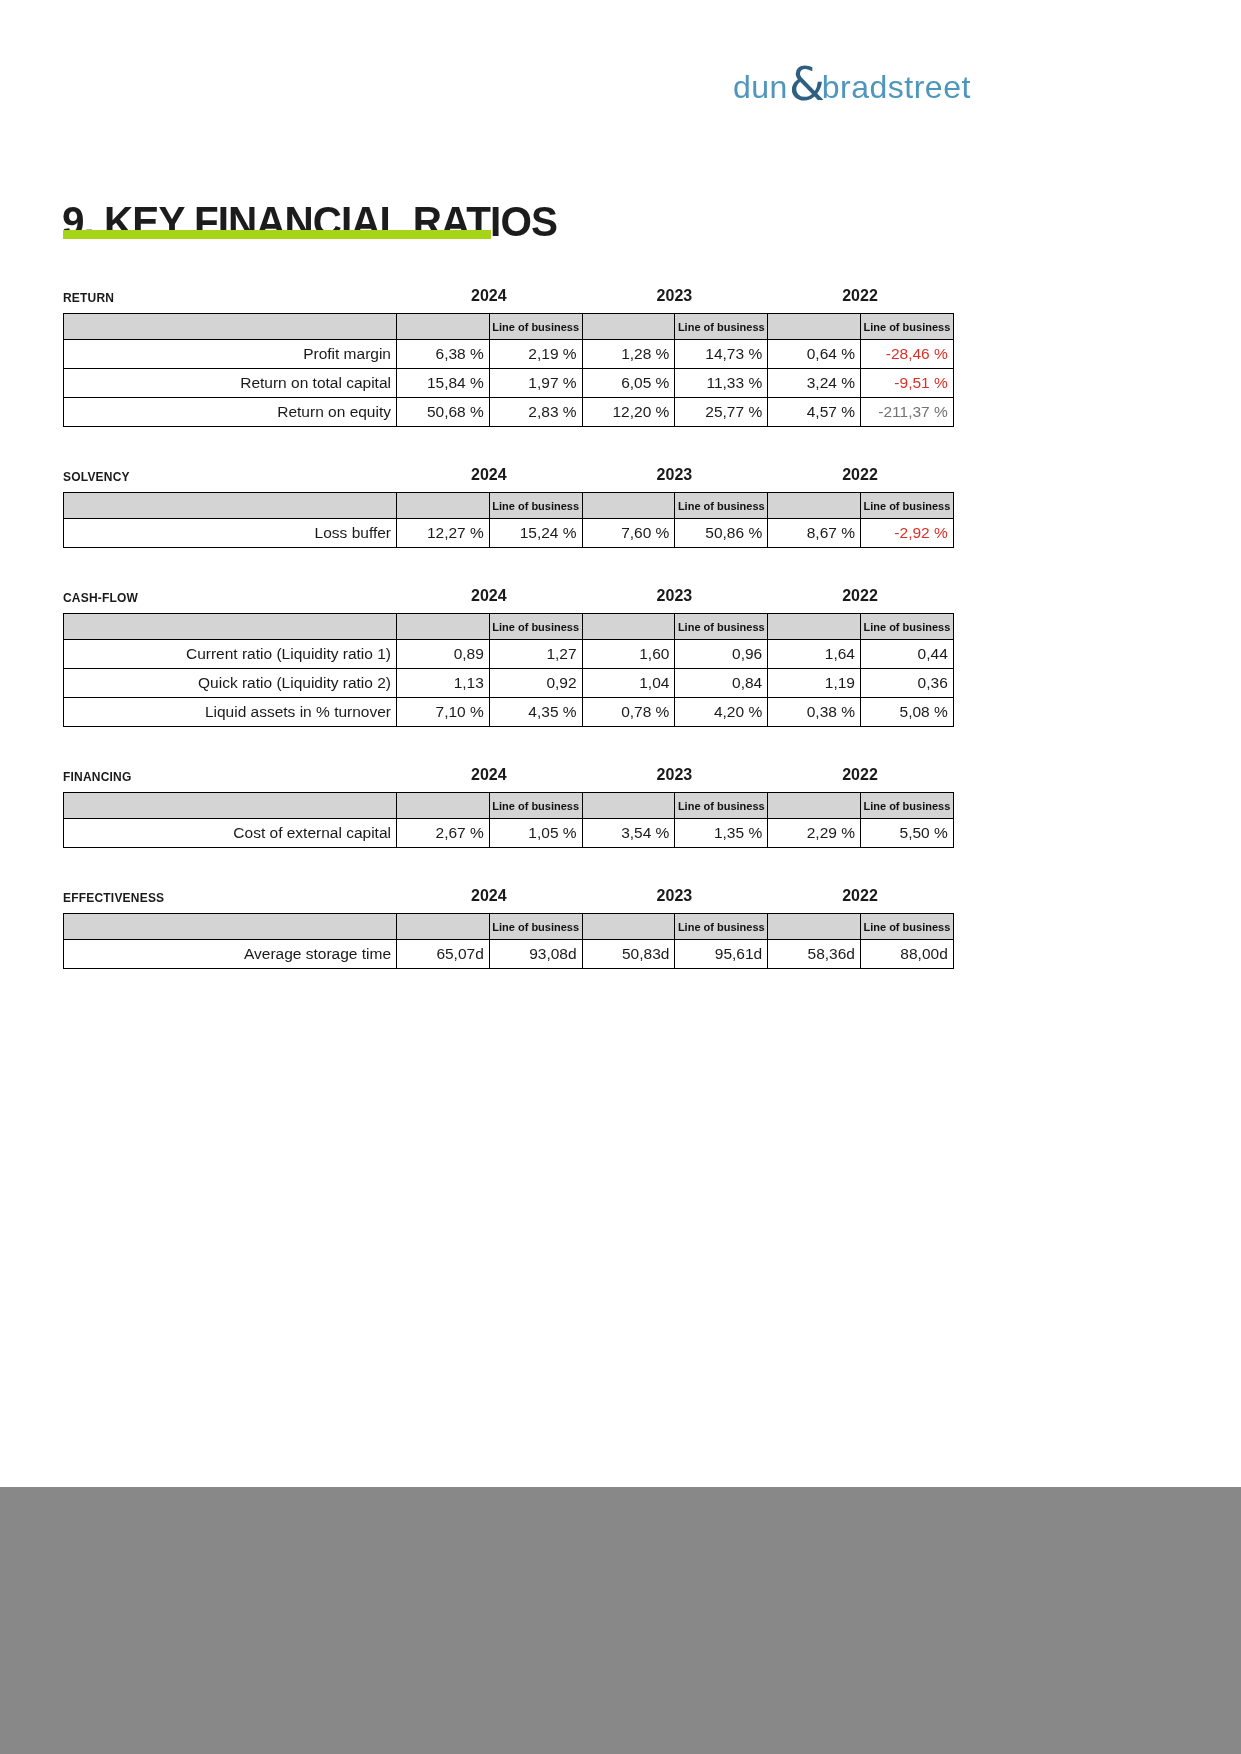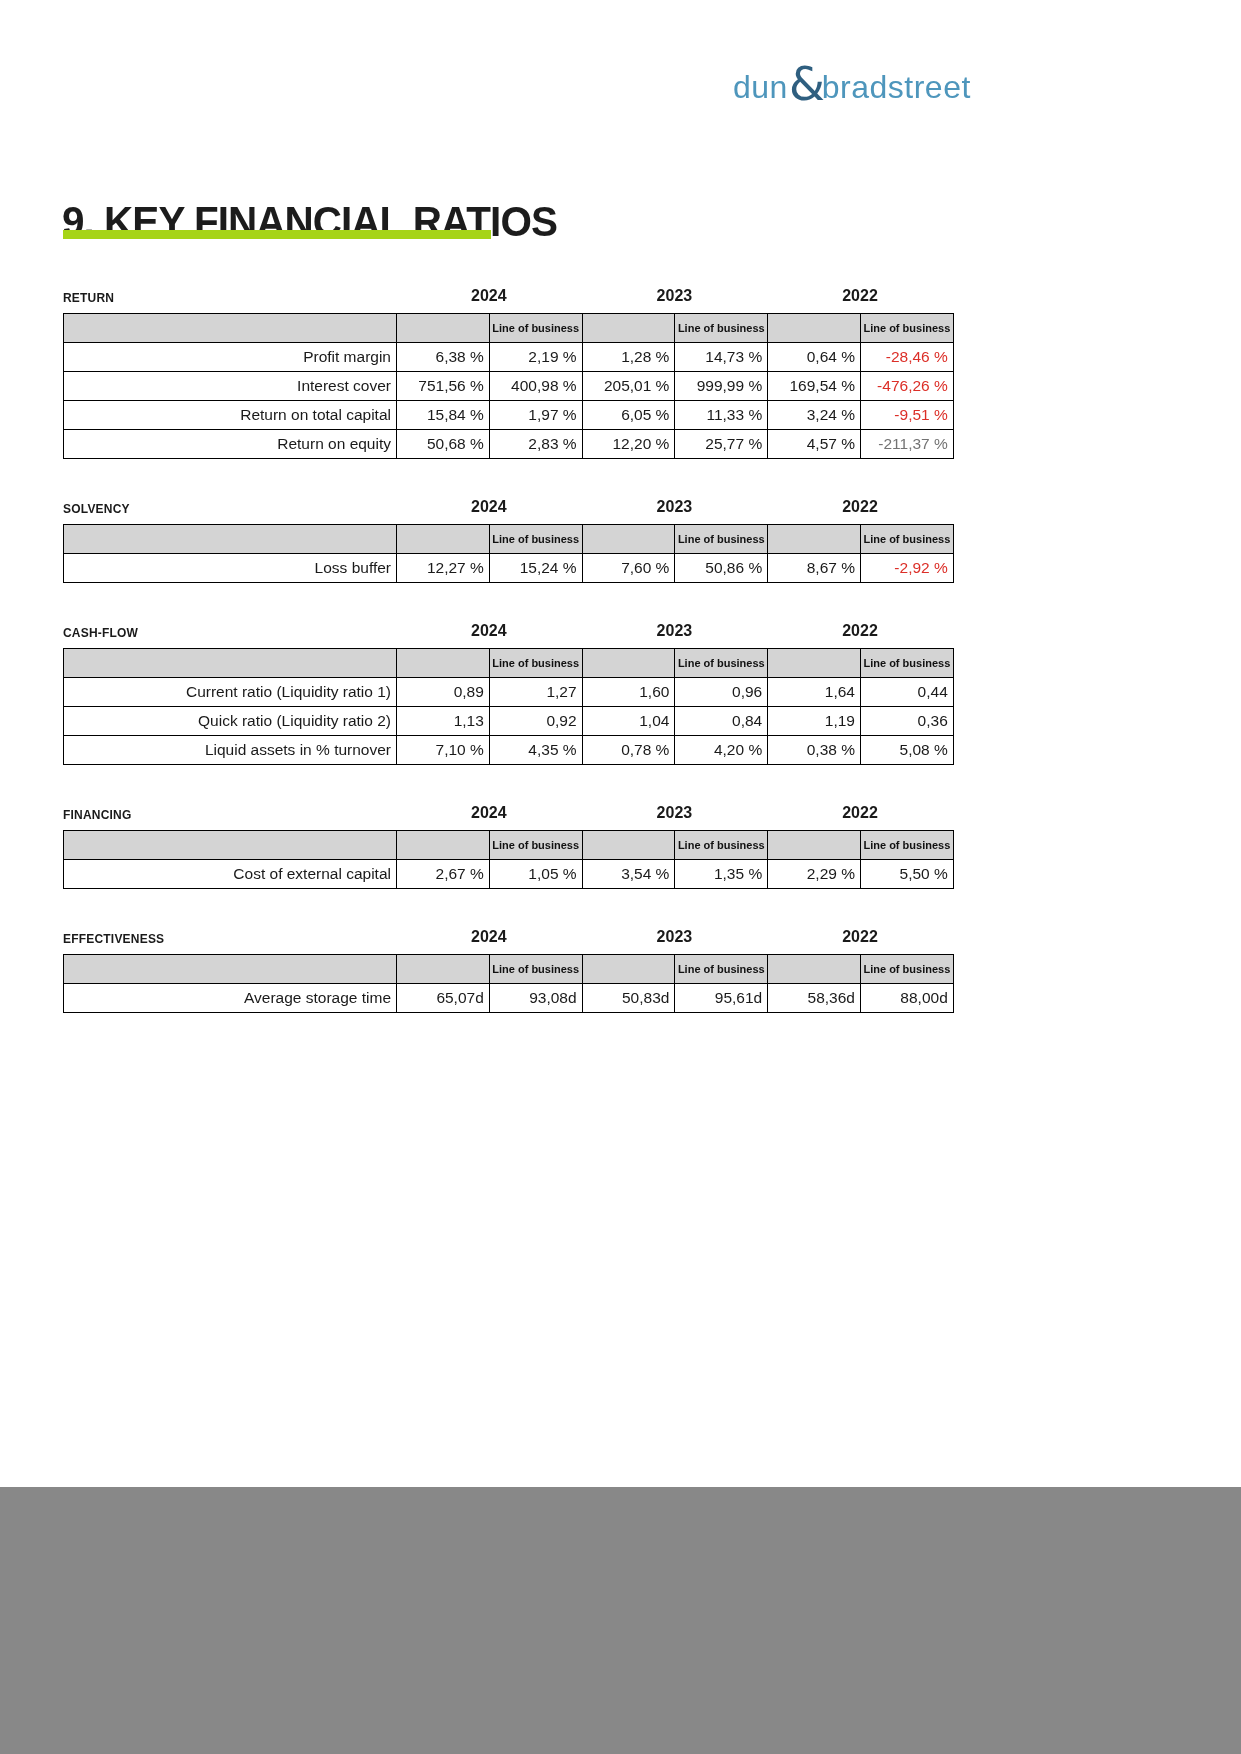--- a/index.html
+++ b/index.html
@@ -69,21 +69,21 @@
     border: 1px solid #000;
     overflow: hidden;
     white-space: nowrap;
   }
   table.grid thead th {
     background: #d4d4d4;
     height: 26px;
     font-size: 11px;
     font-weight: bold;
     text-align: center;
-    padding: 8px 2px;
+    padding: 0 2px;
     color: #111;
   }
   table.grid tbody td {
     height: 29px;
     font-size: 15.5px;
     padding: 0 5px;
     background: #fff;
   }
   td.label { text-align: right; }
   td.val   { text-align: right; }
@@ -146,29 +146,20 @@
             <tr>
               <td class="label">Profit margin</td>
               <td class="val">6,38 %</td>
               <td class="val">2,19 %</td>
               <td class="val">1,28 %</td>
               <td class="val">14,73 %</td>
               <td class="val">0,64 %</td>
               <td class="val" style="color: rgb(220, 47, 40);">-28,46 %</td>
             </tr>
             <tr>
-              <td class="label">Interest cover</td>
-              <td class="val">751,56 %</td>
-              <td class="val">400,98 %</td>
-              <td class="val">205,01 %</td>
-              <td class="val">999,99 %</td>
-              <td class="val">169,54 %</td>
-              <td class="val" style="color: rgb(220, 47, 40);">-476,26 %</td>
-            </tr>
-            <tr>
               <td class="label">Return on total capital</td>
               <td class="val">15,84 %</td>
               <td class="val">1,97 %</td>
               <td class="val">6,05 %</td>
               <td class="val">11,33 %</td>
               <td class="val">3,24 %</td>
               <td class="val" style="color: rgb(220, 47, 40);">-9,51 %</td>
             </tr>
             <tr>
               <td class="label">Return on equity</td>

